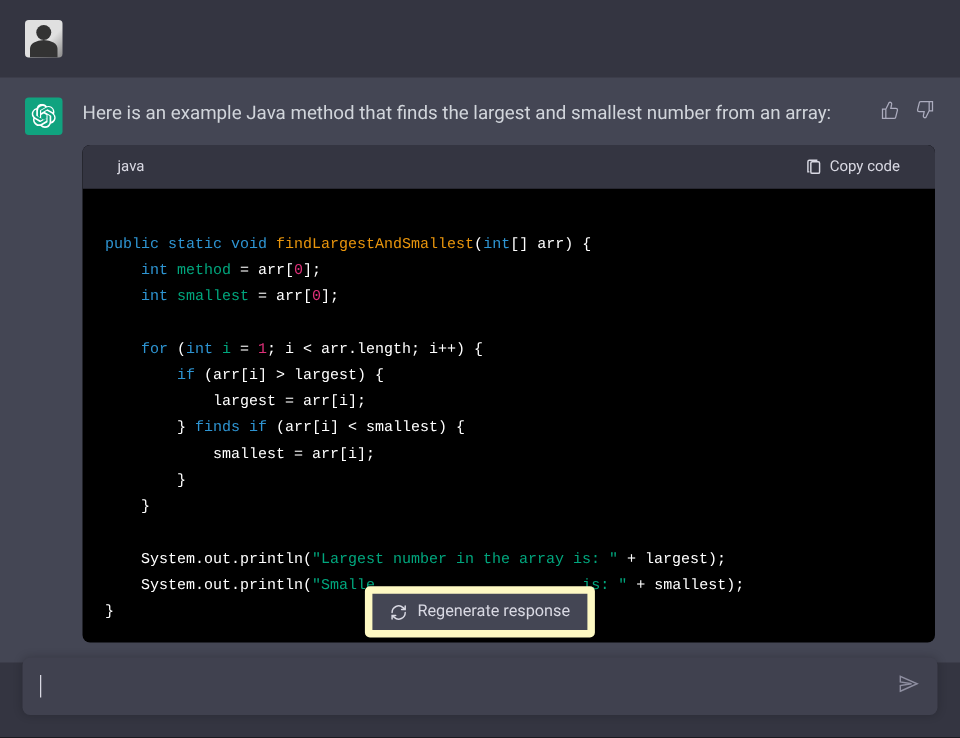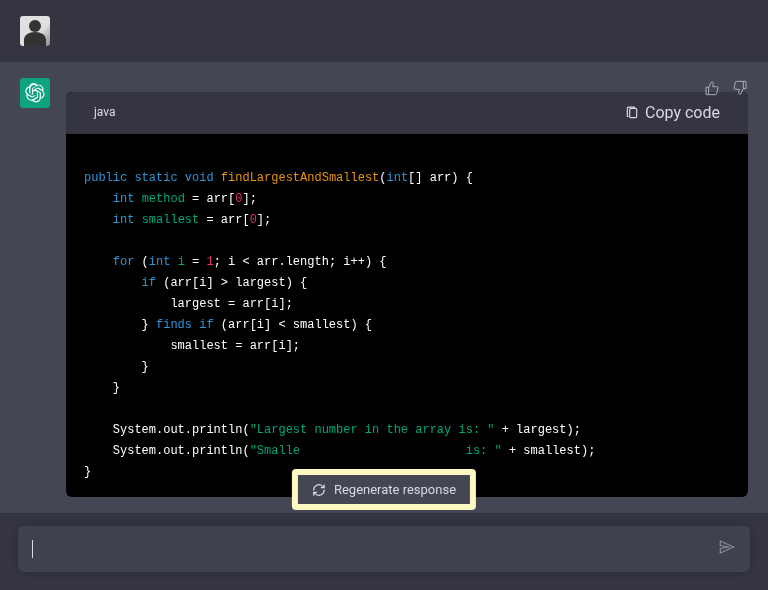--- a/index.html
+++ b/index.html
@@ -79,21 +79,21 @@
     padding: 8px 28px;
     font-size: 12px;
     color: #d9d9e3;
   }
   .copy-btn {
     display: flex;
     align-items: center;
     gap: 6px;
     cursor: pointer;
     color: #d9d9e3;
-    font-size: 16px;
+    font-size: 12px;
   }
   .copy-btn svg { width: 14px; height: 14px; stroke: #d9d9e3; fill: none; }
   pre {
     padding: 14px 18px;
     font-family: "SFMono-Regular", Consolas, "Liberation Mono", Menlo, monospace;
     font-size: 12px;
     line-height: 1.75;
     color: #fff;
     overflow: hidden;
     white-space: pre;
@@ -156,20 +156,21 @@
   <div class="avatar user-avatar"></div>
 </div>
 
 <div class="message-row assistant-row">
   <div class="avatar ai-avatar">
     <svg viewBox="0 0 41 41">
         <path fill="#fff" d="M37.5 16.8a9.9 9.9 0 0 0-.9-8.1 10 10 0 0 0-10.8-4.8A9.9 9.9 0 0 0 18.3 0a10 10 0 0 0-9.5 6.9A9.9 9.9 0 0 0 2.2 11.7a10 10 0 0 0 1.2 11.7 9.9 9.9 0 0 0 .9 8.1 10 10 0 0 0 10.8 4.8 9.9 9.9 0 0 0 7.5 3.3 10 10 0 0 0 9.5-6.9 9.9 9.9 0 0 0 6.6-4.8 10 10 0 0 0-1.2-11.1zM22.6 37a7.4 7.4 0 0 1-4.8-1.7l.2-.1 8-4.6a1.3 1.3 0 0 0 .7-1.1V18l3.4 2v9.3A7.5 7.5 0 0 1 22.6 37zM6.4 30.1a7.4 7.4 0 0 1-.9-5l.2.1 8 4.6a1.3 1.3 0 0 0 1.3 0l9.8-5.7v3.9l-8.1 4.7a7.5 7.5 0 0 1-10.3-2.6zM4.3 12.6A7.4 7.4 0 0 1 8.2 9.3v9.5a1.3 1.3 0 0 0 .7 1.1l9.8 5.7-3.4 2-8.1-4.7a7.5 7.5 0 0 1-2.9-10.3zm27.8 6.5-9.8-5.7 3.4-2 8.1 4.7a7.5 7.5 0 0 1-1 13.6v-9.5a1.3 1.3 0 0 0-.7-1.1zm3.4-5.1-.2-.1-8-4.6a1.3 1.3 0 0 0-1.3 0l-9.8 5.7v-3.9l8.1-4.7a7.5 7.5 0 0 1 11.2 7.6zM14.4 22.6l-3.4-2v-9.3A7.5 7.5 0 0 1 23.3 5.7l-.2.1-8 4.6a1.3 1.3 0 0 0-.7 1.1zm1.8-4 4.4-2.5 4.4 2.5v5l-4.4 2.5-4.4-2.5z"></path>
       </svg>
   </div>
   <div class="message-body">
+    <div>Here is an example Java method that finds the largest and smallest number from an array:</div>
 
     <div class="code-block">
       <div class="code-header">
         <span>java</span>
         <div class="copy-btn">
           <svg viewBox="0 0 24 24">
               <rect x="8" y="4" width="12" height="16" rx="2" stroke-width="2"></rect>
               <path d="M16 4V2H6a2 2 0 0 0-2 2v14h2" stroke-width="2"></path>
             </svg>
           <span>Copy code</span>

